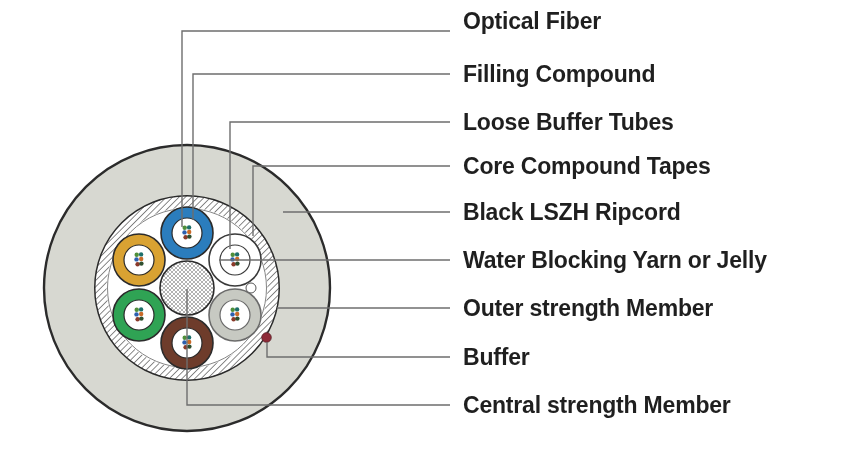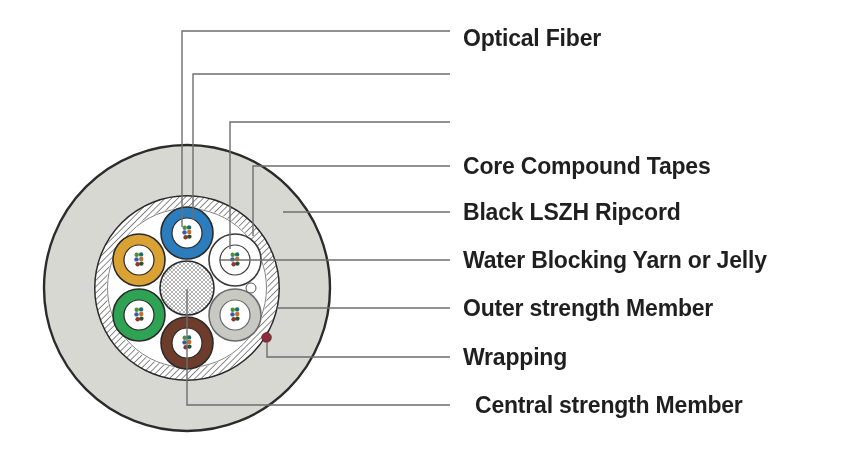--- a/index.html
+++ b/index.html
@@ -141,21 +141,23 @@
       <path d="M450 122 H230 V249"></path>
       <path d="M450 166 H253 V236"></path>
       <path d="M450 212 H283"></path>
       <path d="M450 260 H219"></path>
       <path d="M450 308 H277"></path>
       <path d="M450 357 H267 V342"></path>
       <path d="M450 405 H187 V289"></path>
     </g>
   </svg>
 
-  <div class="label" style="top: 38px; color: rgb(31, 31, 31);">Optical Fiber</div>
+  <div class="label" style="top: 21px; color: rgb(31, 31, 31);">Optical Fiber</div>
+  <div class="label" style="top: 74px; color: rgb(31, 31, 31);">Filling Compound</div>
+  <div class="label" style="top: 122px; color: rgb(31, 31, 31);">Loose Buffer Tubes</div>
   <div class="label" style="top: 166px; color: rgb(31, 31, 31);">Core Compound Tapes</div>
   <div class="label" style="top: 212px; color: rgb(31, 31, 31);">Black LSZH Ripcord</div>
   <div class="label" style="top: 308px; color: rgb(31, 31, 31);">Outer strength Member</div>
   <div class="label" style="top: 260px; color: rgb(31, 31, 31);">Water Blocking Yarn or Jelly</div>
-  <div class="label" style="top: 357px; color: rgb(31, 31, 31);">Wrapping</div>
-  <div class="label" style="top: 405px; color: rgb(31, 31, 31); margin-left: 12px;">Central strength Member</div>
+  <div class="label" style="top: 357px; color: rgb(31, 31, 31);">Buffer</div>
+  <div class="label" style="top: 405px; color: rgb(31, 31, 31);">Central strength Member</div>
 
 </div>
 
 </body></html>

